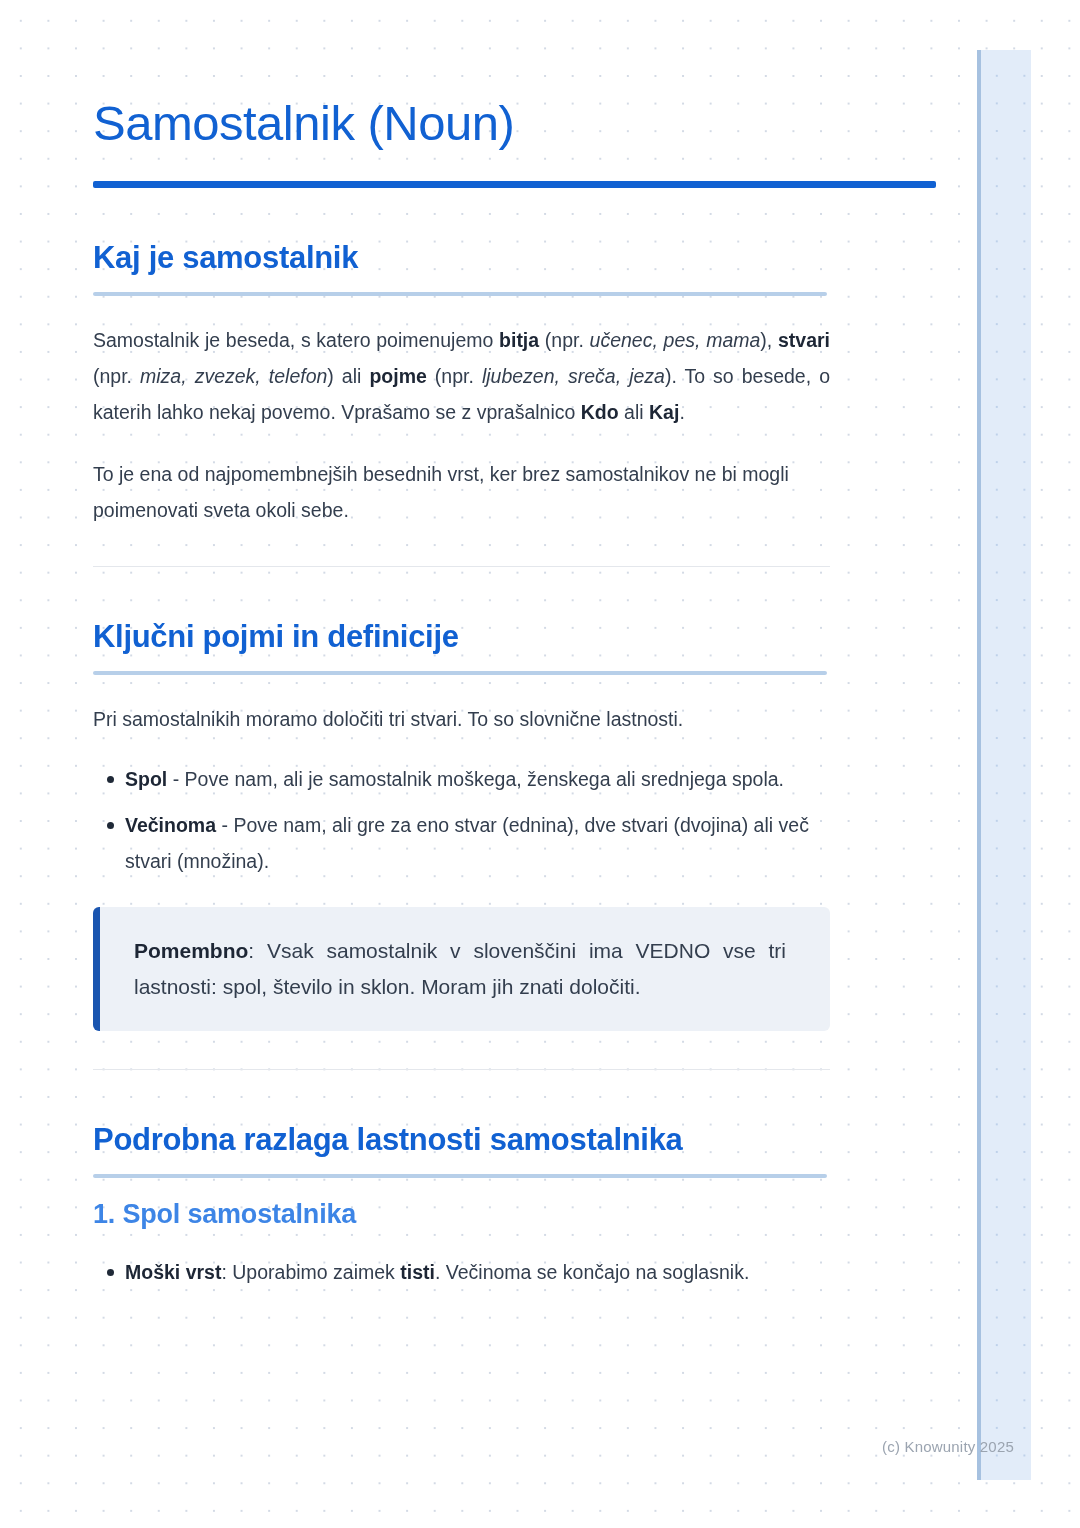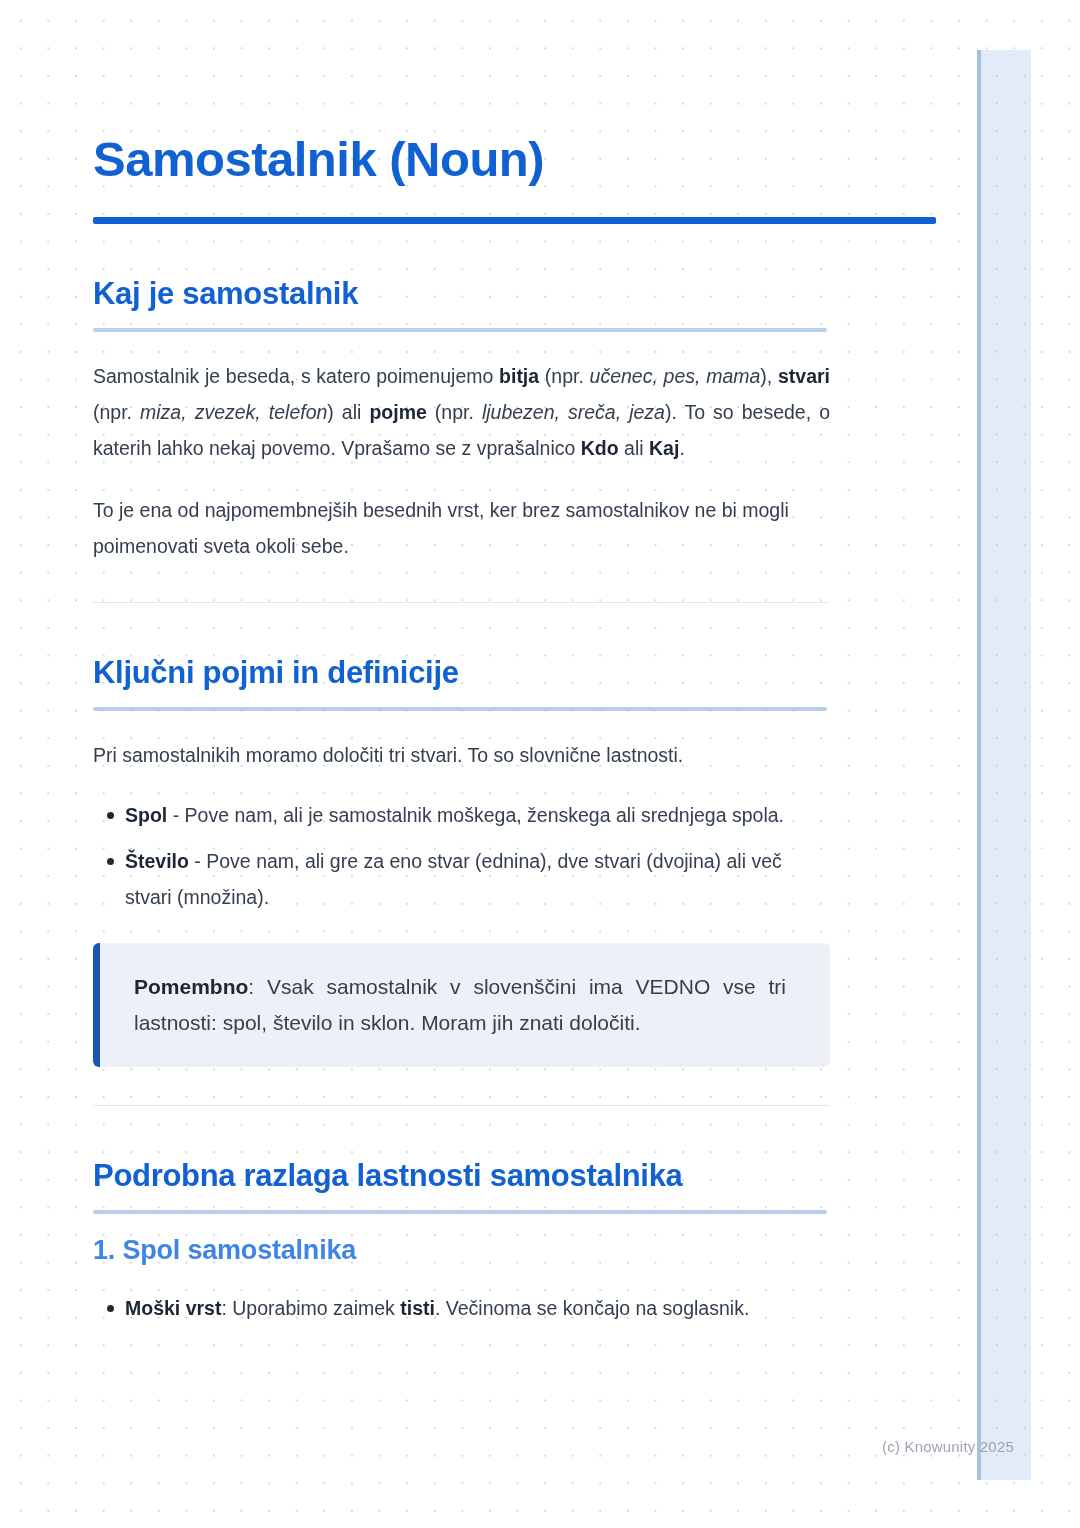--- a/index.html
+++ b/index.html
@@ -31,24 +31,23 @@
   .content {
     position: relative;
     margin-left: 93px;
     width: 737px;
     padding-top: 96px;
     z-index: 1;
   }
   .doc-title {
     font-size: 49px;
     line-height: 54px;
-    font-weight: 700;
+    font-weight: 400;
     letter-spacing: -0.5px;
     color: #1161d2;
-    margin-top: 36px;
   }
   .title-rule {
     margin-top: 31px;
     width: 843px;
     height: 7px;
     background: #1161d2;
     border-radius: 2px;
   }
   .h2 {
     margin-top: 52px;
@@ -145,21 +144,21 @@
     <div class="para no-justify"><span>To je ena od najpomembnejših besednih vrst, ker brez samostalnikov ne bi mogli poimenovati sveta okoli sebe.</span></div>
 
     <div class="divider"></div>
 
     <div class="h2">Ključni pojmi in definicije</div>
     <div class="h2-underline"></div>
     <div class="para no-justify"><span>Pri samostalnikih moramo določiti tri stvari. To so slovnične lastnosti.</span></div>
 
     <div class="bullets">
       <div class="bullet"><span class="b">Spol</span><span> - Pove nam, ali je samostalnik moškega, ženskega ali srednjega spola.</span></div>
-      <div class="bullet"><span class="b">Število</span><span> - Pove nam, ali gre za eno stvar (ednina), dve stvari (dvojina) ali več stvari (množina).</span></div>
+      <div class="bullet"><span class="b">Večinoma</span><span> - Pove nam, ali gre za eno stvar (ednina), dve stvari (dvojina) ali več stvari (množina).</span></div>
     </div>
 
     <div class="callout"><span class="b">Pomembno</span><span>: Vsak samostalnik v slovenščini ima VEDNO vse tri lastnosti: spol, število in sklon. Moram jih znati določiti.</span></div>
 
     <div class="divider"></div>
 
     <div class="h2">Podrobna razlaga lastnosti samostalnika</div>
     <div class="h2-underline"></div>
 
     <div class="h3">1. Spol samostalnika</div>

